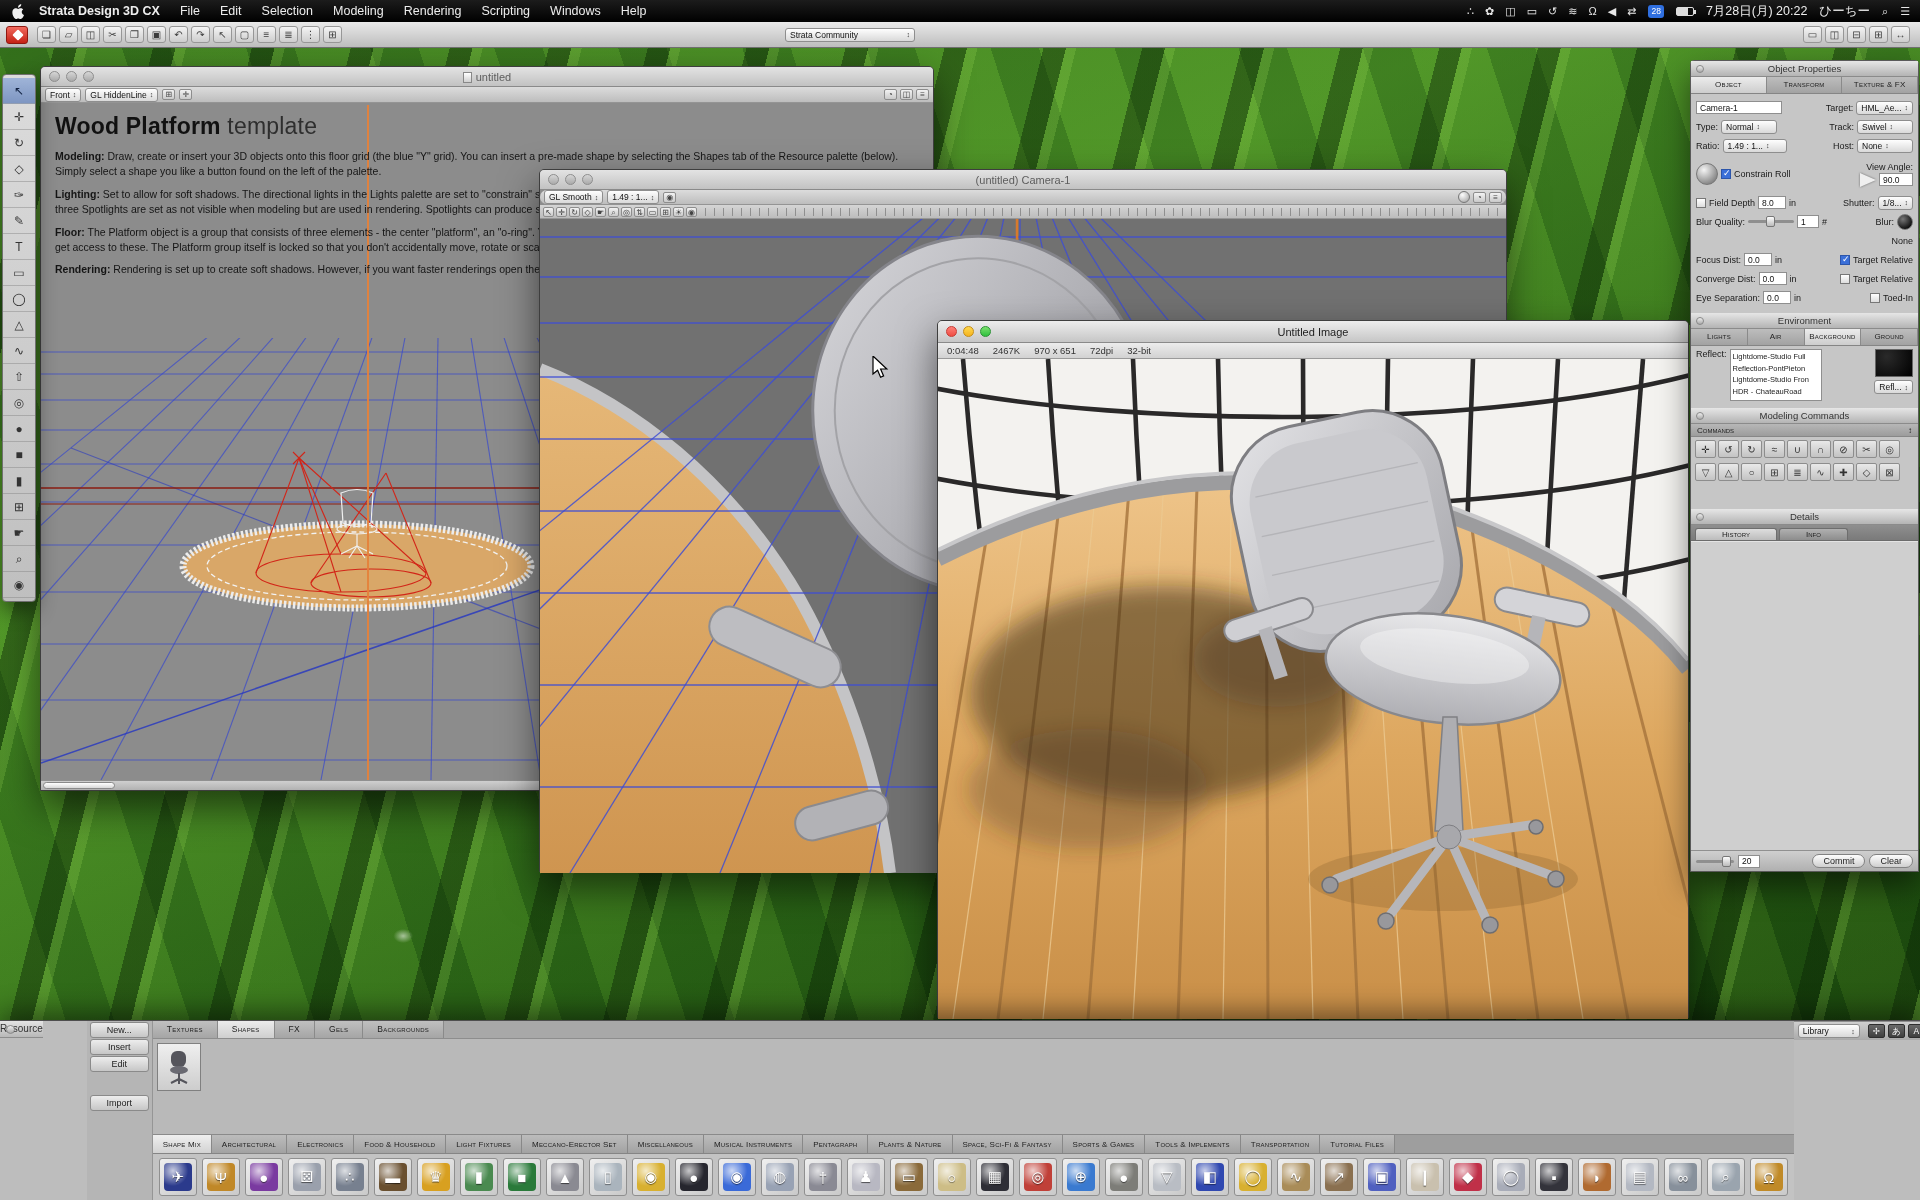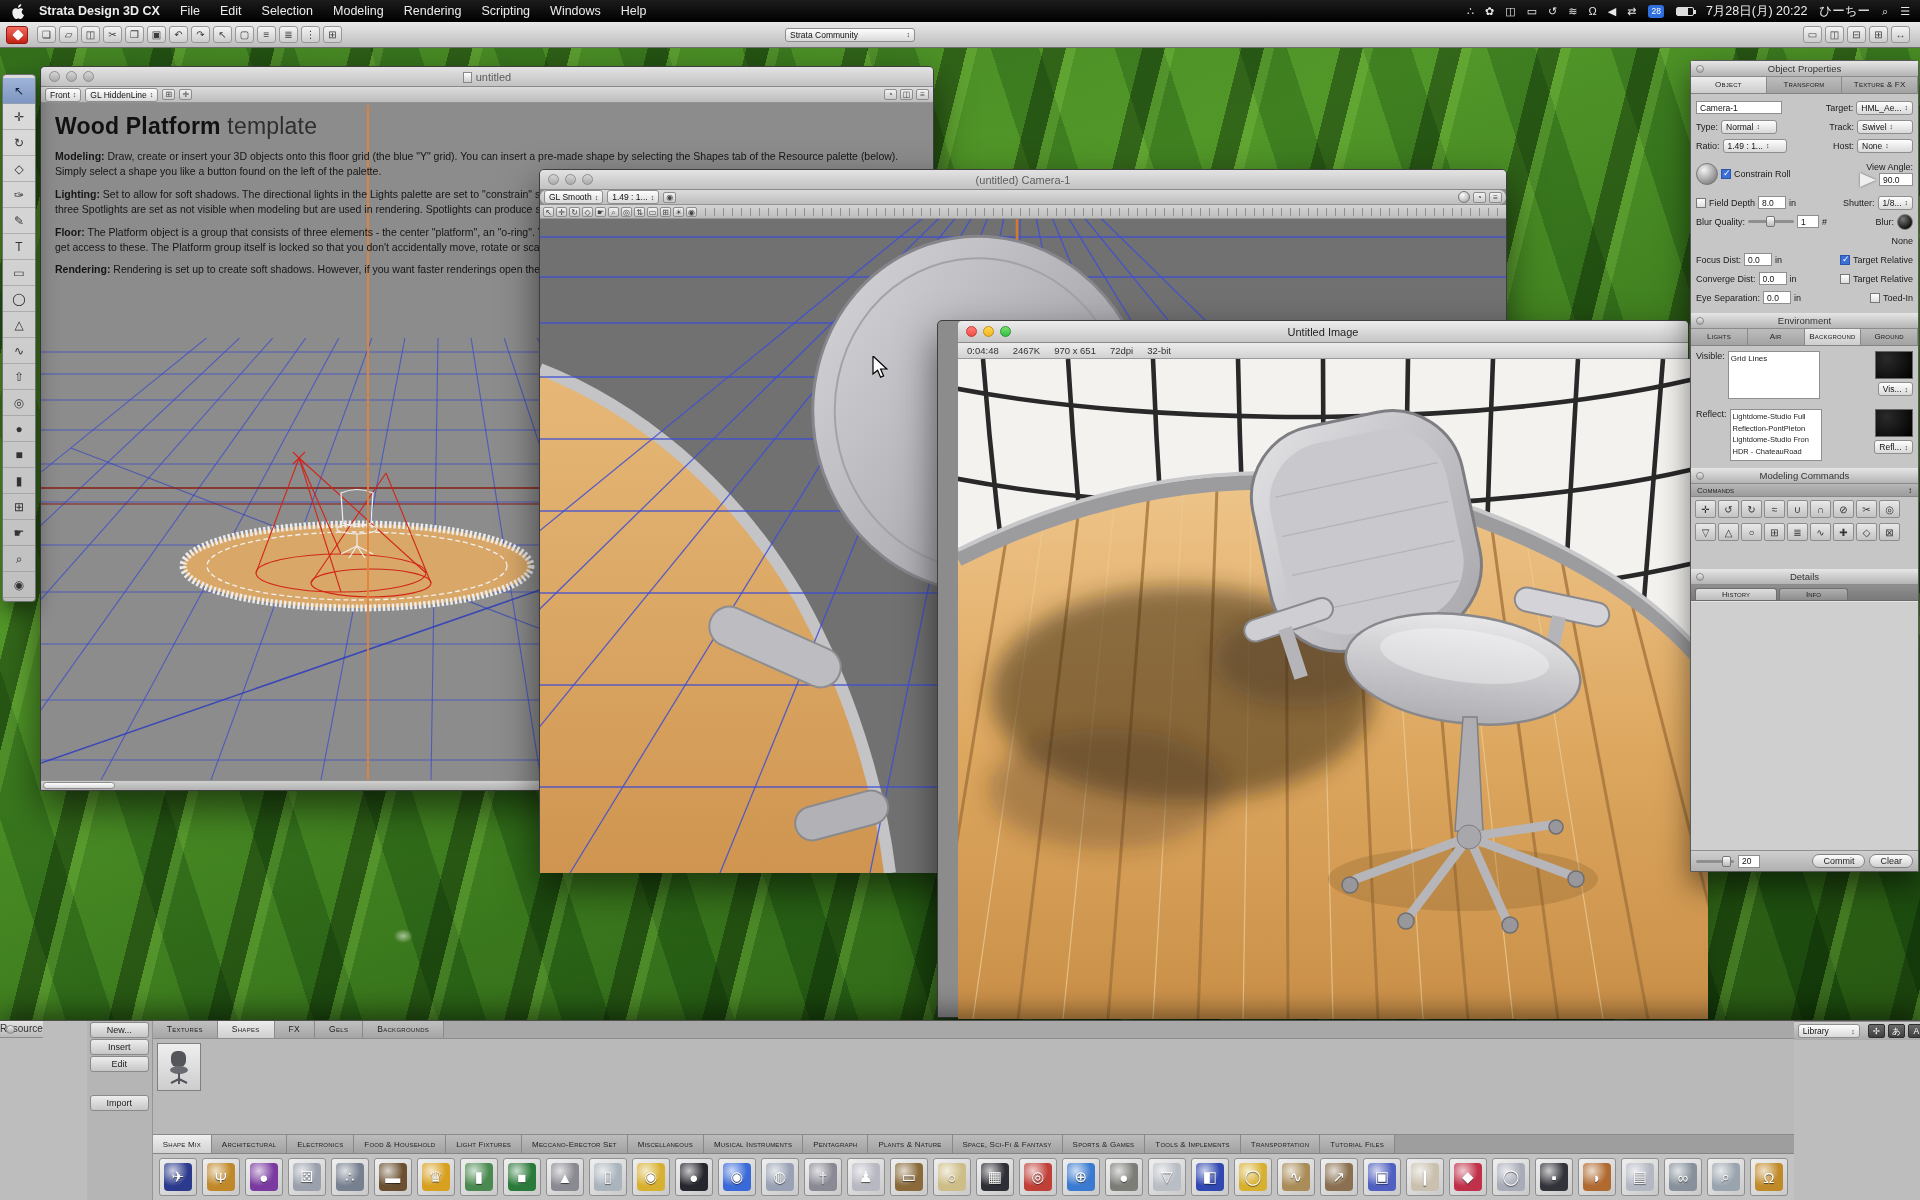--- a/index.html
+++ b/index.html
@@ -63,21 +63,21 @@
   #win2 { left:539px; top:169px; width:968px; height:703px; z-index:20; }
   #win2 .ctrlbar { height:15px;border-radius:7px; }
   .iconstrip { height:14px; background:linear-gradient(#d5d5d5,#bcbcbc); border-bottom:1px solid #969696;
     display:flex; align-items:center; gap:2px; padding:0 3px; }
   .iconstrip .sq { width:11px; height:10px; }
   .iconstrip .ruler { flex:1; height:8px; margin-left:6px;
     background:repeating-linear-gradient(90deg,#8f8f8f 0 1px,transparent 1px 9px); }
   .knob { width:12px; height:12px; border-radius:50%; background:radial-gradient(circle at 35% 30%, #fdfdfd, #9d9d9d); border:1px solid #777; }
 
   
-  #win3 { left:937px; top:320px; width:752px; height:698px; z-index:30;padding-left:20px; }
+  #win3 { left:937px; top:320px; width:752px; height:698px; z-index:30; }
   .infobar { height:16px; background:linear-gradient(#ececec,#d2d2d2); border-bottom:1px solid #9a9a9a;
     display:flex; align-items:center; gap:14px; padding:0 9px; font-size:9.5px; color:#333; }
 
   
   #toolpalette { position:absolute; left:2px; top:74px; width:34px; z-index:40;
     background:linear-gradient(#dcdcdc,#bfbfbf); border:1px solid #6f6f6f; border-radius:4px;
     box-shadow:0 8px 20px rgba(0,0,0,.45); padding:3px 0; }
   .tool { width:100%; height:26px; display:flex; align-items:center; justify-content:center;
     font-size:12px; color:#333; border-bottom:1px solid rgba(130,130,130,.45); }
   .tool.selected { background:linear-gradient(#9fb4d8,#7e96c2); color:#102040; }
@@ -692,32 +692,20 @@
   </div>
 
   <div class="phead"><span class="mini-close"></span><span>Environment</span></div>
   <div class="ptabs">
 
   <div class="ptab"><span>Lights</span></div>
       <div class="ptab"><span>Air</span></div>
       <div class="ptab selected"><span>Background</span></div>
       <div class="ptab"><span>Ground</span></div>
     </div>
-  <div class="prow" style="height:60px;align-items:flex-start;padding-top:5px">
-    <span>Visible:</span>
-    <div class="listbox" style="width:92px;height:48px;font-size:8px;padding:2px"><span>Grid Lines</span></div>
-    <span class="sp"></span>
-    <div style="display:flex;flex-direction:column;gap:3px;align-items:flex-end">
-      <div class="swatch"></div>
-      <span class="ms">
-          <span>Vis...</span>
-          <span class="arr">↕</span>
-        </span>
-    </div>
-  </div>
   <div class="prow" style="height:62px;align-items:flex-start;padding-top:3px">
     <span>Reflect:</span>
     <div class="listbox" style="width:92px;height:52px;font-size:7.5px;line-height:1.55;padding:1px 2px">
 
     <div style="white-space:nowrap;overflow:hidden">Lightdome-Studio Full</div>
         <div style="white-space:nowrap;overflow:hidden">Reflection-PontPieton</div>
         <div style="white-space:nowrap;overflow:hidden">Lightdome-Studio Fron</div>
         <div style="white-space:nowrap;overflow:hidden">HDR - ChateauRoad</div>
       </div>
     <span class="sp"></span>

